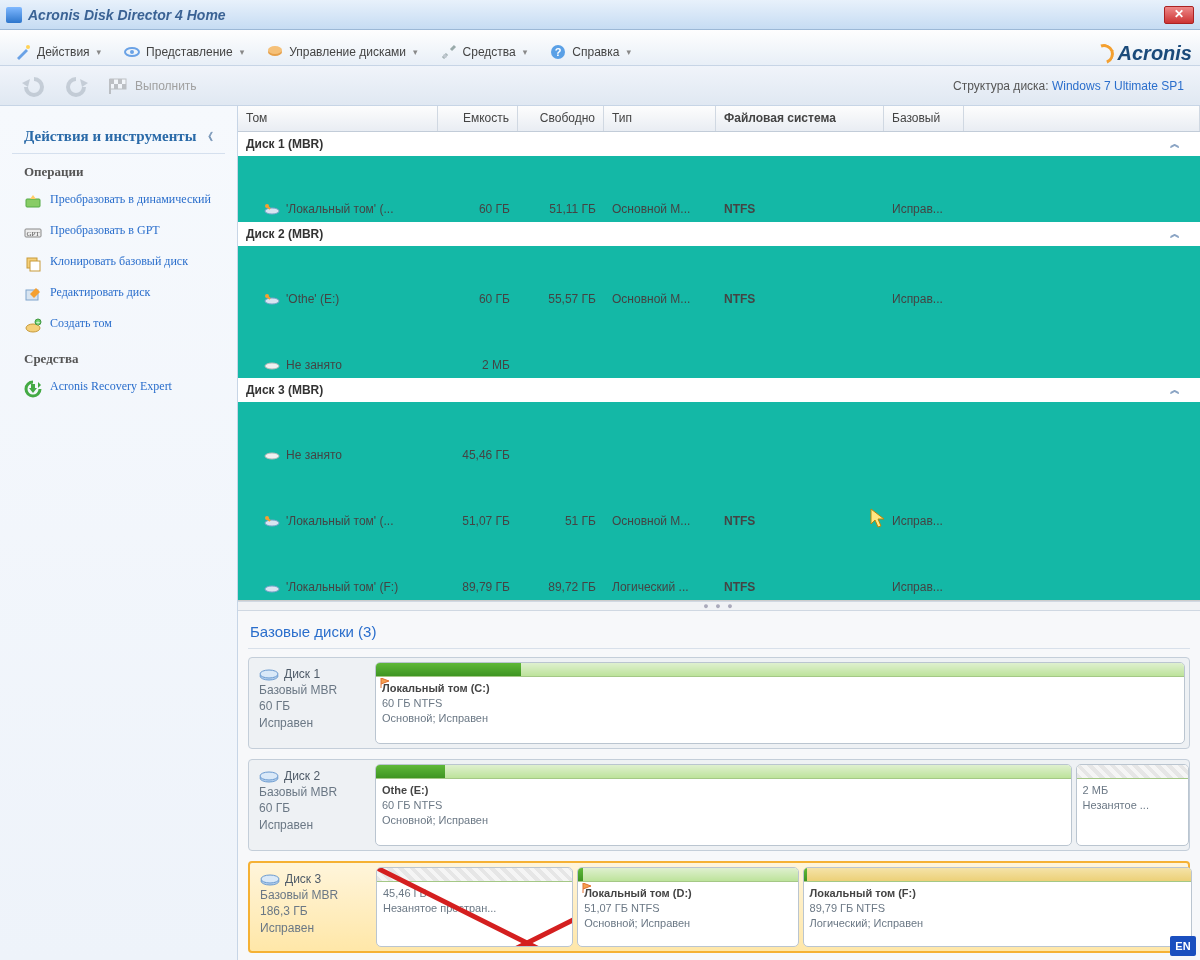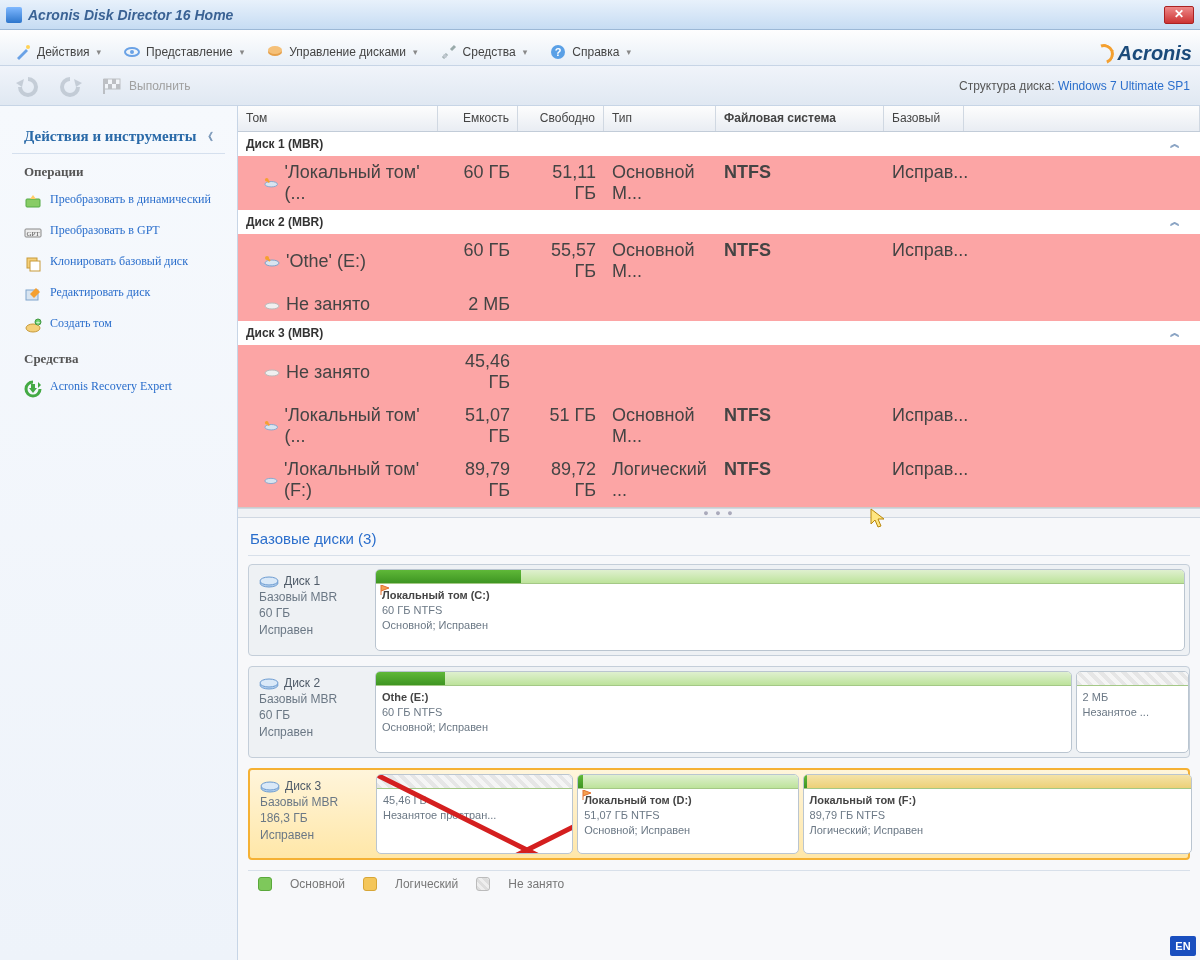--- a/index.html
+++ b/index.html
@@ -13,52 +13,52 @@
 
 
 .menubar { height: 36px; background: linear-gradient(#fefefe, #e8eff7); border-bottom: 1px solid #c7d5e6; display: flex; align-items: flex-end; padding: 0 8px; gap: 10px; }
 .menu-item { display: flex; align-items: center; gap: 5px; padding: 4px 6px; color: #444; cursor: pointer; }
 .menu-icon { width: 18px; height: 18px; display:inline-block; }
 .menu-dd { color:#888; font-size:9px; margin-left:2px;}
 .brand { margin-left: auto; font-weight: bold; font-size: 20px; color: #1a4a7a; font-style: italic; display:flex; align-items:center; gap:4px;}
 .brand .swish { width:20px; height:20px; border:3px solid #f4a030; border-left-color:transparent; border-bottom-color:transparent; border-radius:50%; transform:rotate(25deg);}
 
 
-.toolbar { height: 40px; background: linear-gradient(#f0f4fa,#e0e8f2); border-bottom: 1px solid #c7d5e6; display: flex; align-items: center; padding: 0 10px; gap: 10px; }
+.toolbar { height: 40px; background: linear-gradient(#f0f4fa,#e0e8f2); border-bottom: 1px solid #c7d5e6; display: flex; align-items: center; padding: 0 16px; gap: 10px; }
 .tbtn { display:flex; align-items:center; gap:5px; color:#888; cursor:pointer; padding:4px;}
 .tbtn.disabled svg { opacity:.45; }
 .tbtn.disabled { color:#a0a0a0;}
 .toolbar .spacer { flex:1; }
 .disk-struct { color:#555; }
 .disk-struct a { color:#2a6ecc; text-decoration:none; }
 
 
 .body { display:flex; height: calc(960px - 30px - 36px - 40px); }
 
 
 .sidebar { width: 238px; background: linear-gradient(#f6f9fd,#eef3fa); border-right: 1px solid #c7d5e6; padding: 12px; font-family: Liberation Serif, serif; }
 .side-head { font-size: 15px; font-weight: bold; color:#2a6aa8; padding: 10px 12px 8px; border-bottom:1px solid #d5e0ee; display:flex; justify-content:space-between; align-items:center;}
 .side-head .chev { font-size:10px; color:#6a8bb0;}
 .side-sub { font-size:13px; font-weight:bold; color:#555; padding: 10px 12px 6px; }
 .side-item { display:flex; align-items:flex-start; gap:8px; padding: 6px 12px; color:#2a6ecc; cursor:pointer; }
 .side-item .si-icon { width:18px; height:18px; flex-shrink:0; margin-top:1px;}
 .side-item .si-label { line-height:1.3; }
 
 
-.main { flex:1; display:flex; flex-direction:column; background:#fca5a5; overflow:hidden;}
+.main { flex:1; display:flex; flex-direction:column; background:#14b8a6; overflow:hidden;}
 
 
 .vol-table { flex: 0 0 auto; overflow:auto; border-bottom:1px solid #ccc; }
 .vh { display:flex; background:linear-gradient(#fdfdfd,#e9edf3); border-bottom:1px solid #c2ccd8; height:26px; align-items:stretch; }
 .vh > div { border-right:1px solid #d0d8e2; padding:5px 8px; color:#444; font-size:12px;}
 .col-vol { width:200px;} .col-cap{width:80px; text-align:right;} .col-free{width:86px; text-align:right;} .col-type{width:112px;} .col-fs{width:168px;font-weight:bold;} .col-stat{width:80px;} .col-rest{flex:1;}
 .group-row { display:flex; align-items:center; padding:5px 8px; font-weight:bold; color:#333; background:#fff;}
 .group-row .coll { margin-left:auto; margin-right:12px; color:#8aa4c4; font-size:10px; cursor:pointer;}
 .vrow { display:flex; padding:4px 0; }
-.vrow > div { padding:2px 8px; font-size:18px; color:#444;}
+.vrow > div { padding:2px 8px; font-size:12px; color:#444;margin-top:40px;}
 .vrow .col-vol { display:flex; align-items:center; gap:6px; padding-left:26px;}
 .vrow .vicon { width:16px; height:12px;}
 
 
 .splitter { height:10px; background:#f0f2f5; border-top:1px solid #d0d8e2; border-bottom:1px solid #d0d8e2; text-align:center; color:#aab; letter-spacing:2px; font-size:9px; line-height:8px; cursor:row-resize;}
 
 
 .disk-panel { padding:8px 10px; overflow:auto; flex:1; background:#f7f8fa;}
 .dp-title { color:#2a6ecc; font-size:15px; padding:4px 2px 8px; border-bottom:1px solid #d8e0ea; margin-bottom:8px;}
 .disk-row { display:flex; border:1px solid #c4ced9; border-radius:4px; margin-bottom:10px; background:#eef1f4; padding:4px; gap:6px; min-height:92px;}
@@ -92,21 +92,21 @@
 .cursor { position:absolute; left:870px; top:508px; pointer-events:none;}
 
 
 svg { display:block; }
 </style>
 </head>
 <body>
 
 <div class="titlebar">
   <span class="icon"></span>
-  <span class="title">Acronis Disk Director 16 Home</span>
+  <span class="title">Acronis Disk Director 4 Home</span>
   <div class="close">✕</div>
 </div>
 
 <div class="menubar">
   <div class="menu-item">
     <span class="menu-icon">
         <svg viewBox="0 0 18 18">
           <path d="M3 15 L12 6 L14 8 L5 17 Z" fill="#6aa2e6"></path>
           <circle cx="14" cy="4" r="2" fill="#ffd257"></circle>
         </svg>

